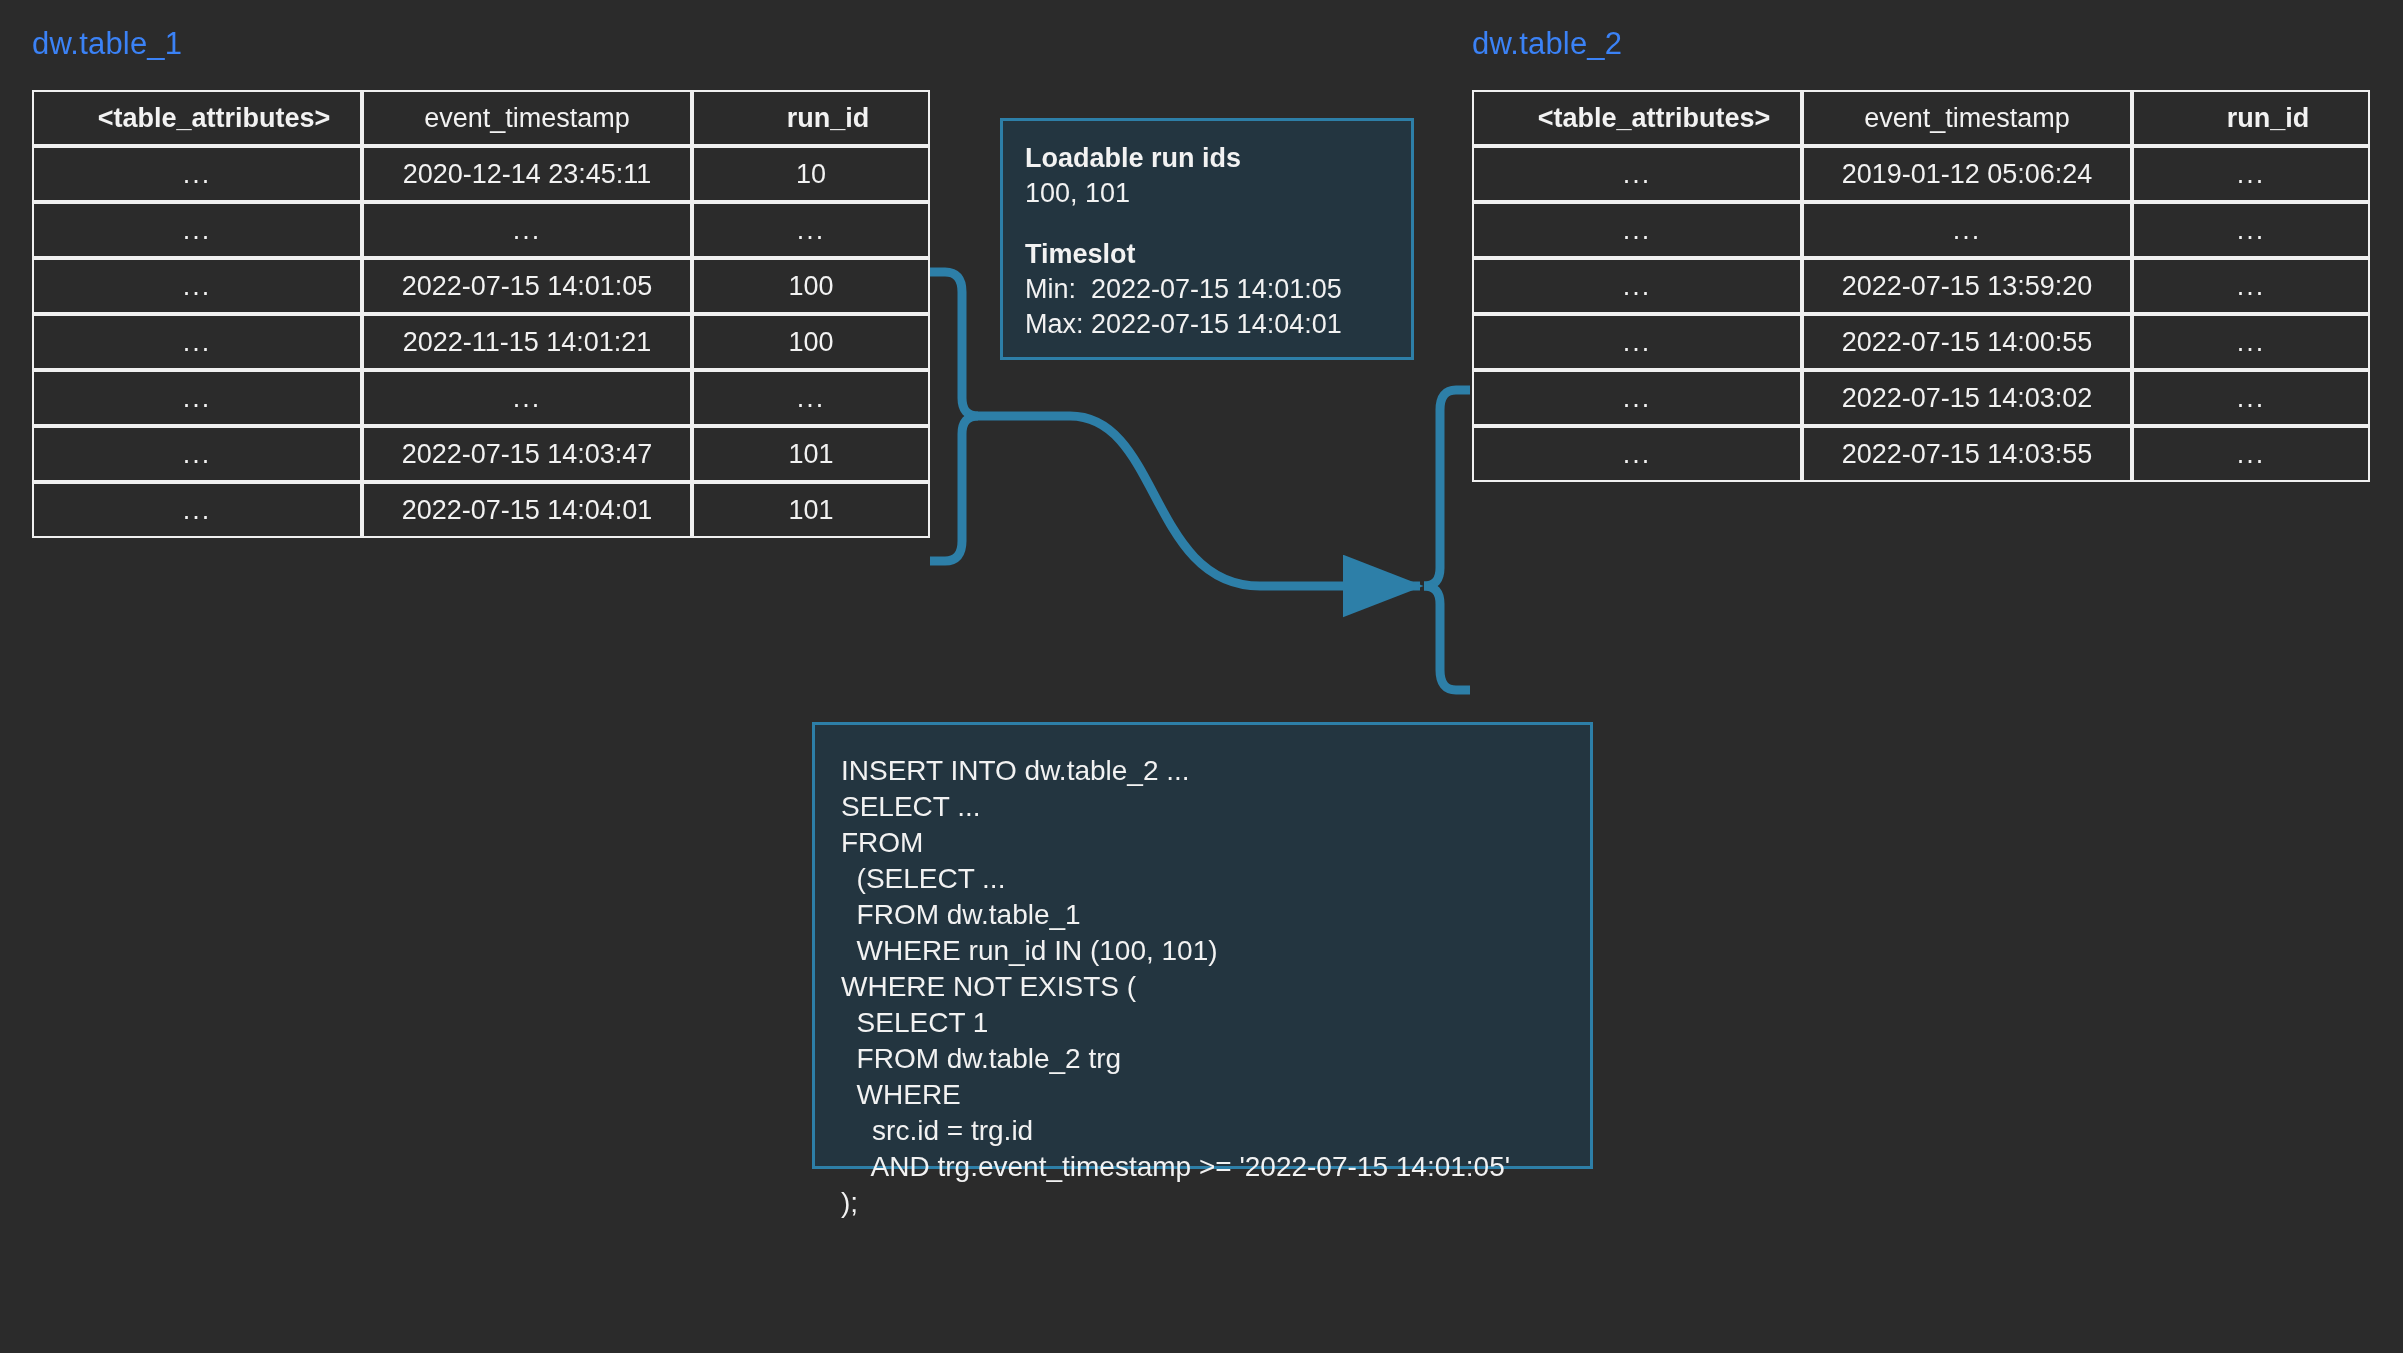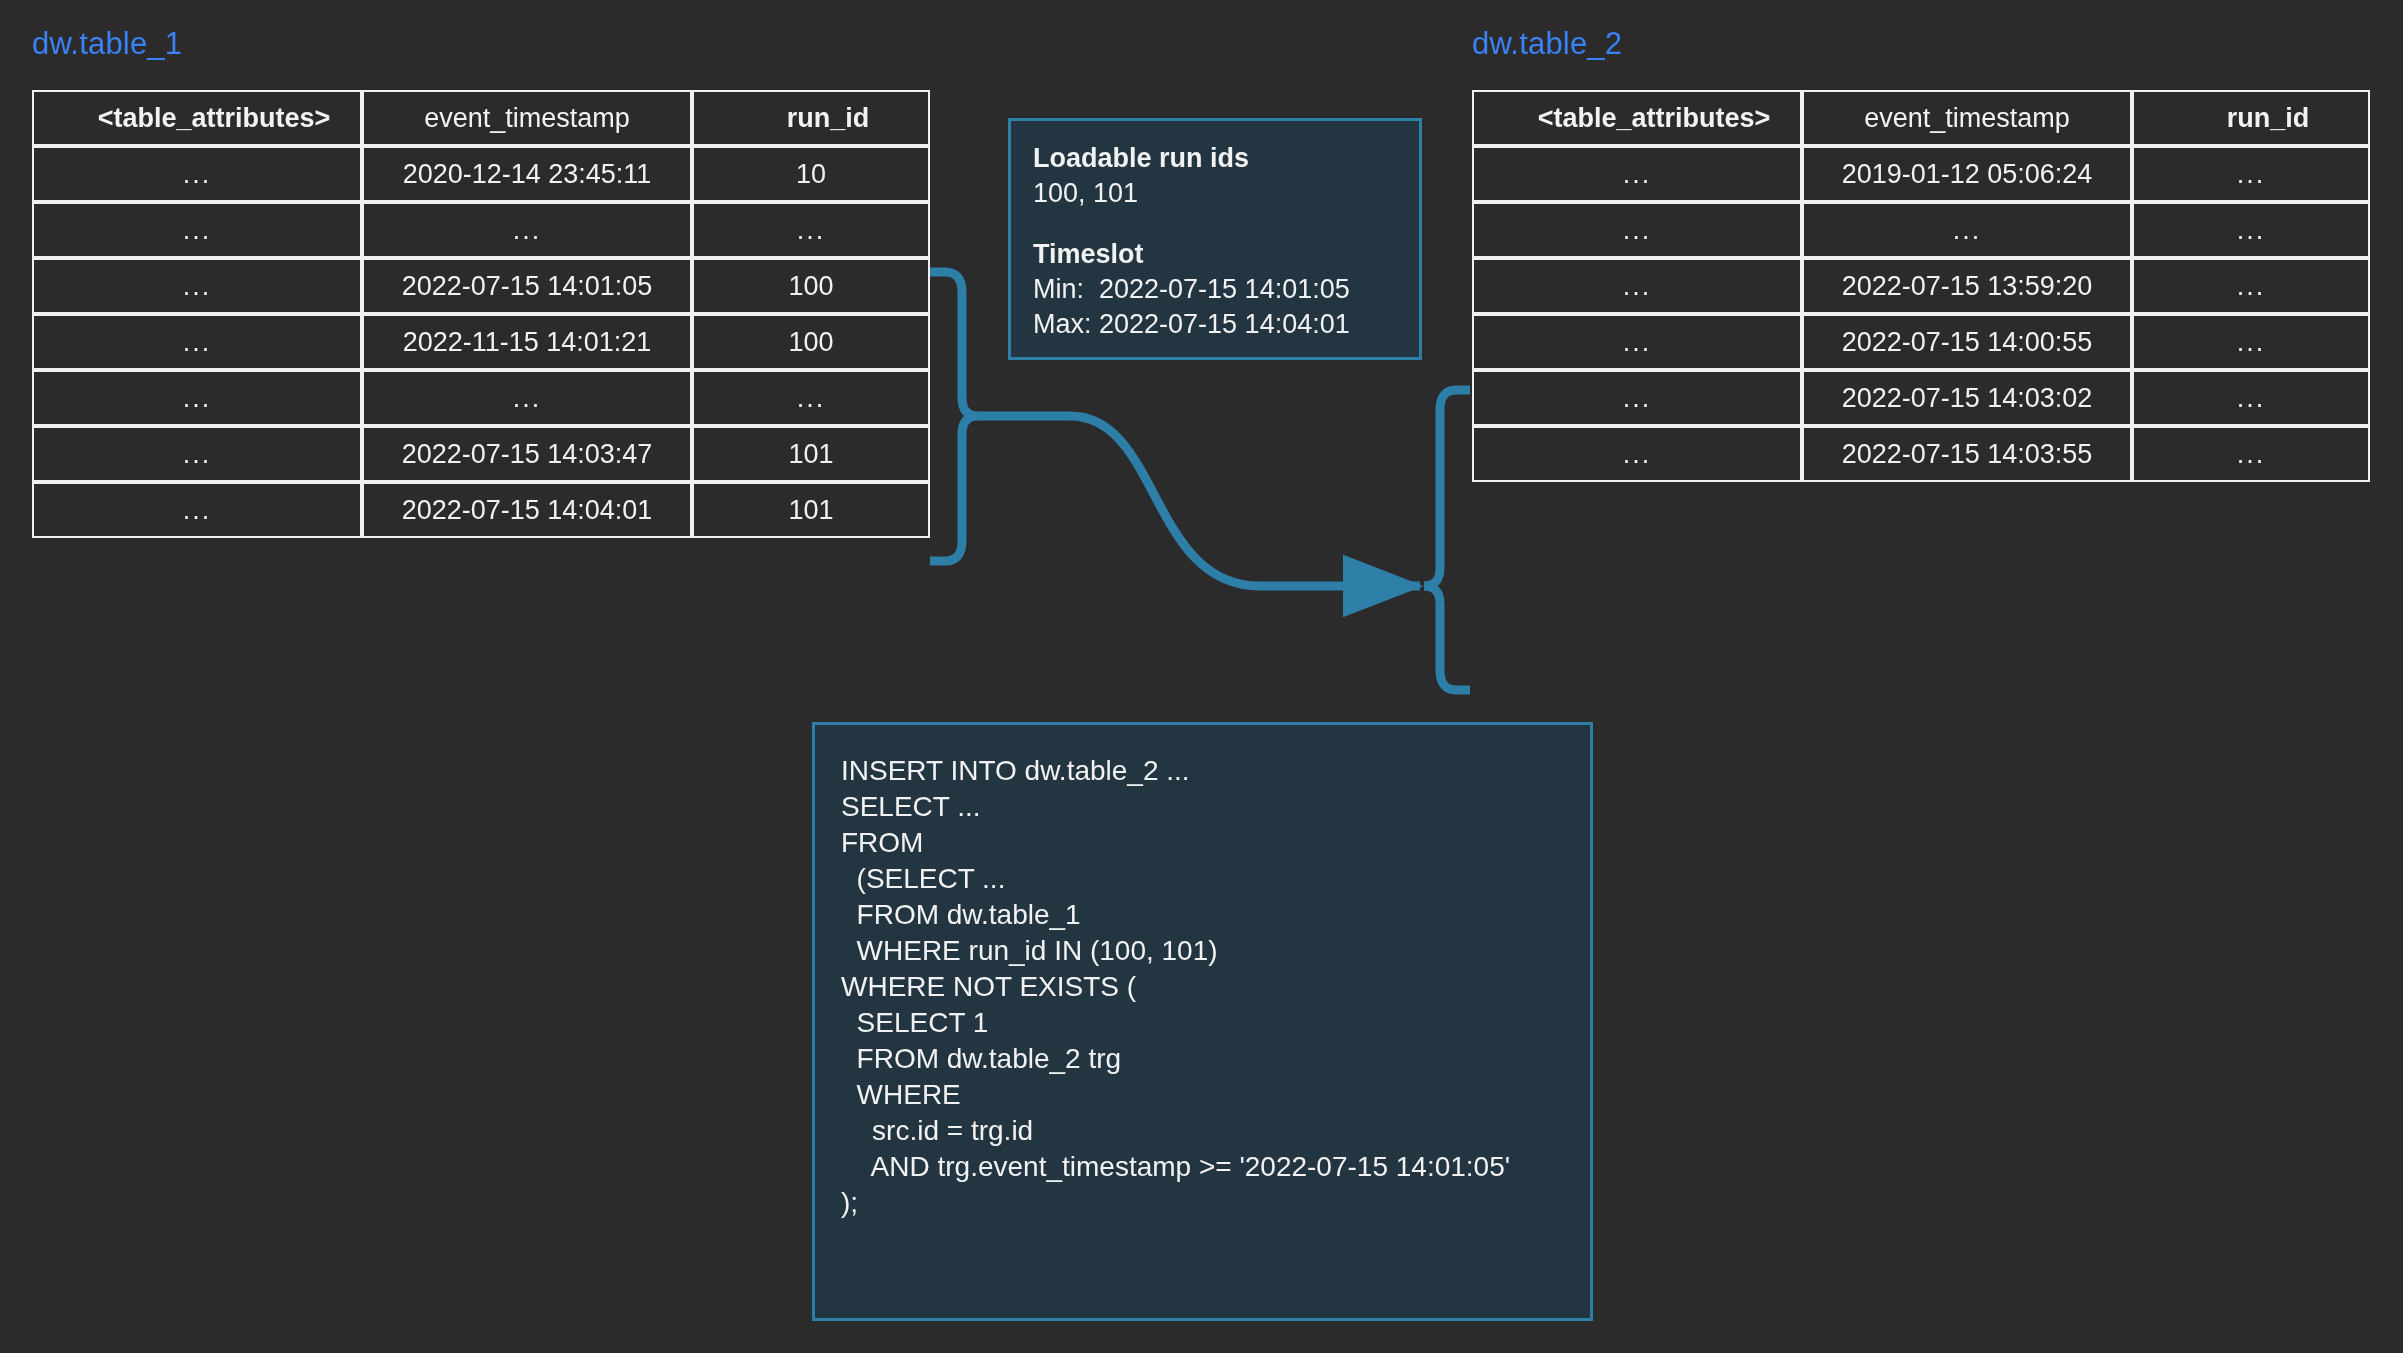--- a/index.html
+++ b/index.html
@@ -50,21 +50,20 @@
   .tbl th.strong { font-weight: bold; padding-left: 40px; }
   .tbl .dots { letter-spacing: 2px; }
 
   
   .infobox {
     position: absolute;
     background: #233540;
     border: 3px solid #2d7fa8;
     box-sizing: border-box;
     color: #f2f2f2;
-    margin-left: 8px;
   }
   .infobox .line {
     font-size: 27px;
     line-height: 35px;
     white-space: pre;
   }
   .infobox .line.bold { font-weight: bold; }
   .infobox .spacer { height: 26px; }
 
   .sqlbox {
@@ -216,21 +215,21 @@
 
   <div class="infobox" style="left:1000px; top:118px; width:414px; height:242px; padding:20px 22px;">
     <div class="line bold">Loadable run ids</div>
     <div class="line">100, 101</div>
     <div class="spacer"></div>
     <div class="line bold">Timeslot</div>
     <div class="line">Min:  2022-07-15 14:01:05</div>
     <div class="line">Max: 2022-07-15 14:04:01</div>
   </div>
 
-  <div class="sqlbox" style="left:812px; top:722px; width:781px; height:599px;">
+  <div class="sqlbox" style="left:812px; top:722px; width:781px; height:447px;">
     <div class="line">INSERT INTO dw.table_2 ...</div>
     <div class="line">SELECT ...</div>
     <div class="line">FROM</div>
     <div class="line">  (SELECT ...</div>
     <div class="line">  FROM dw.table_1</div>
     <div class="line">  WHERE run_id IN (100, 101)</div>
     <div class="line">WHERE NOT EXISTS (</div>
     <div class="line">  SELECT 1</div>
     <div class="line">  FROM dw.table_2 trg</div>
     <div class="line">  WHERE</div>

